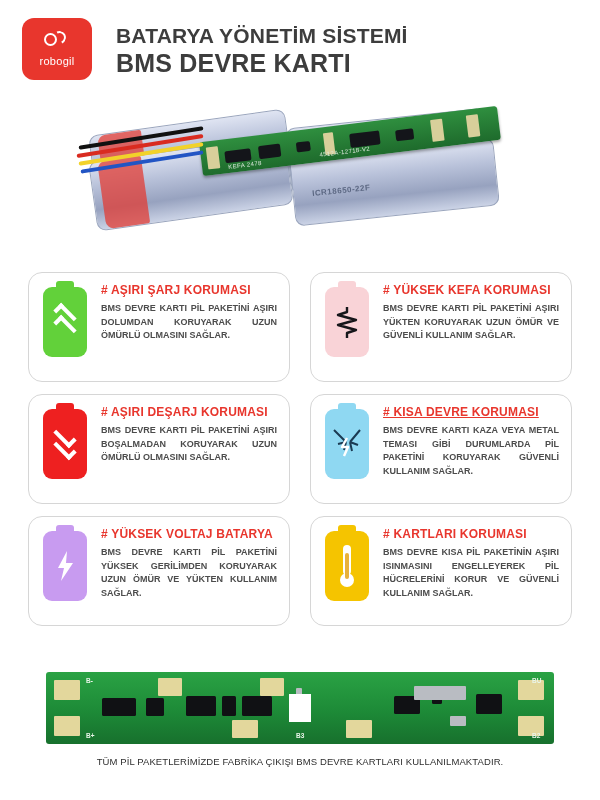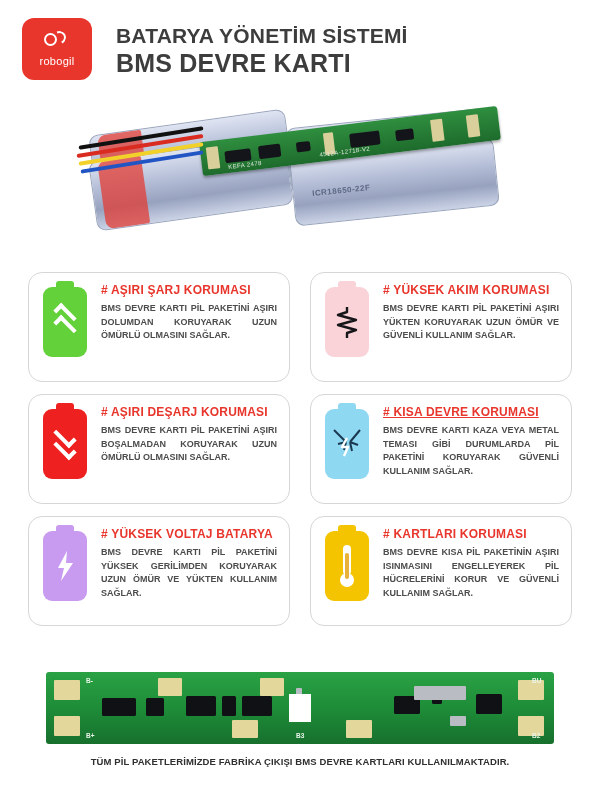--- a/index.html
+++ b/index.html
@@ -120,21 +120,21 @@
     border-radius: 3px;
   }
   .board .gold { position: absolute; background: #e3d79c; border-radius: 1px; }
   .board .blk  { position: absolute; background: #101114; border-radius: 1.5px; }
   .board .sil  { position: absolute; background: #b9bcc2; border-radius: 1px; }
   .board .mark { position: absolute; color: #eaf5ea; font-size: 6.5px; font-weight: bold; }
   .board .notch { position: absolute; top: 22px; left: 243px; width: 22px; height: 28px; background: #ffffff; }
 
   .footer-note {
     position: absolute; top: 756px; left: 0; width: 600px; text-align: center;
-    font-size: 9.5px; font-weight: bold; color: #2f2f2f; letter-spacing: .1px;
+    font-size: 9.5px; font-weight: normal; color: #2f2f2f; letter-spacing: .1px;
   }
 </style>
 </head>
 <body>
 
 <div class="page">
 
   <div class="header">
     <div class="logo-box">
       <div class="logo-mark">
@@ -202,21 +202,21 @@
 
     <div class="card">
       <div class="icon-wrap">
         <div class="batt" style="background:#f9d3d7;">
           <svg width="26" height="34" viewBox="0 0 26 34">
             <polyline points="13,2 13,7 4,10 22,15 4,20 22,25 13,28 13,33" fill="none" stroke="#16161a" stroke-width="2.4" stroke-linejoin="round"></polyline>
           </svg>
         </div>
       </div>
       <div class="card-body">
-        <div class="card-title" style="color:#e8362d;">#  YÜKSEK AKIM KORUMASI</div>
+        <div class="card-title" style="color:#e8362d;">#  YÜKSEK KEFA KORUMASI</div>
         <div class="card-text">BMS DEVRE KARTI PİL PAKETİNİ AŞIRI YÜKTEN KORUYARAK UZUN ÖMÜR VE GÜVENLİ KULLANIM SAĞLAR.</div>
       </div>
     </div>
 
     <div class="card">
       <div class="icon-wrap">
         <div class="batt" style="background:#ee2020;">
           <div class="chev down">
               <i></i>
               <i></i>

